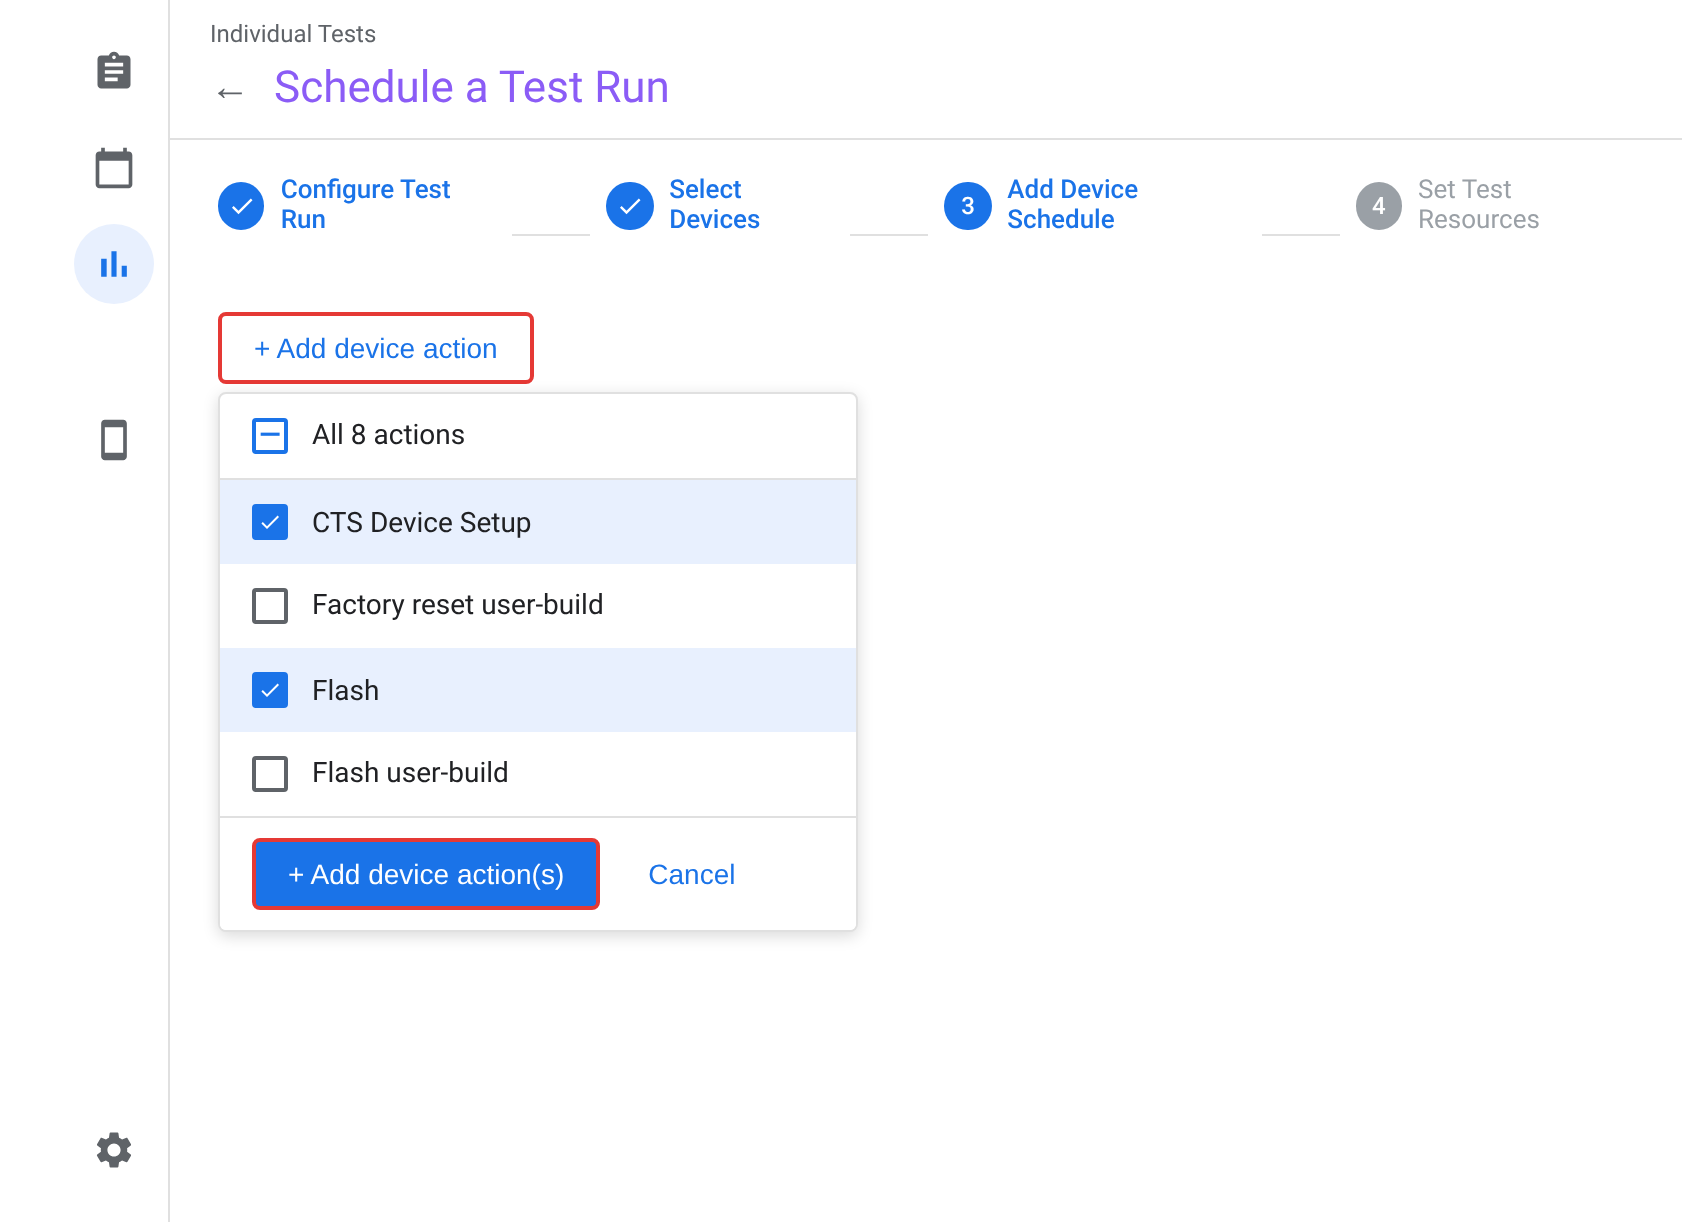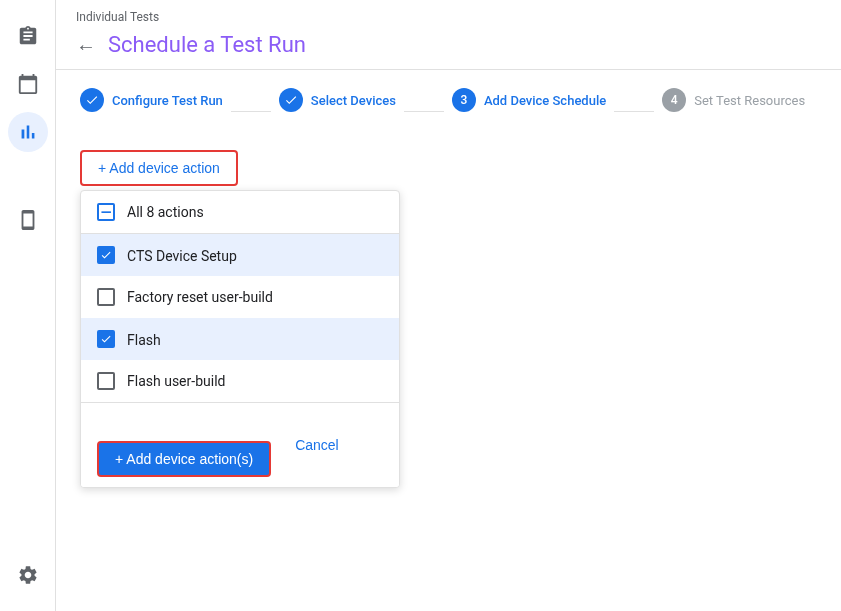--- a/index.html
+++ b/index.html
@@ -1,18 +1,18 @@
 <!DOCTYPE html>
 <html><head>
   <meta charset="utf-8">
   <style>
     * { box-sizing: border-box; margin: 0; padding: 0; }
     body { font-family: 'Roboto', Arial, sans-serif; background: #f8f9fa; width: 841px; height: 611px; overflow: hidden; }
 
-    .app-container { display: flex; width: 841px; height: 611px; background: #fff; }
+    .app-container { display: flex; width: 841px; height: 611px; background: #fff; padding-left: 29px; }
 
     
     .sidebar { width: 56px; background: #fff; border-right: 1px solid #e0e0e0; display: flex; flex-direction: column; align-items: center; padding-top: 16px; gap: 8px; }
     .sidebar-icon { width: 40px; height: 40px; display: flex; align-items: center; justify-content: center; border-radius: 50%; cursor: pointer; color: #5f6368; font-size: 20px; }
     .sidebar-icon.active { background: #e8f0fe; color: #1a73e8; }
 
     
     .main { flex: 1; display: flex; flex-direction: column; }
 
     
@@ -50,21 +50,21 @@
     .checkbox.indeterminate { background: white; border-color: #1a73e8; color: #1a73e8; font-size: 14px; font-weight: bold; display: flex; align-items: center; justify-content: center; }
 
     
     .dropdown-list { max-height: 280px; overflow-y: auto; position: relative; }
     .dropdown-list::-webkit-scrollbar { width: 6px; }
     .dropdown-list::-webkit-scrollbar-track { background: #f1f1f1; }
     .dropdown-list::-webkit-scrollbar-thumb { background: #9aa0a6; border-radius: 3px; }
 
     
     .dropdown-footer { padding: 10px 16px; display: flex; align-items: center; gap: 12px; border-top: 1px solid #e0e0e0; background: white; }
-    .add-actions-btn { padding: 8px 16px; background: #1a73e8; color: white; border: 2px solid #e53935; border-radius: 4px; font-size: 14px; cursor: pointer; font-weight: 500; margin-top: 28px; }
+    .add-actions-btn { padding: 8px 16px; background: #1a73e8; color: white; border: 2px solid #e53935; border-radius: 4px; font-size: 14px; cursor: pointer; font-weight: 500; }
     .cancel-btn { background: none; border: none; color: #1a73e8; font-size: 14px; cursor: pointer; font-weight: 500; margin-left: 12px; }
   </style>
 </head>
 <body>
 
 <div class="app-container">
 
   <div class="sidebar">
     <div class="sidebar-icon">
       <svg width="22" height="22" viewBox="0 0 24 24" fill="#5f6368">

